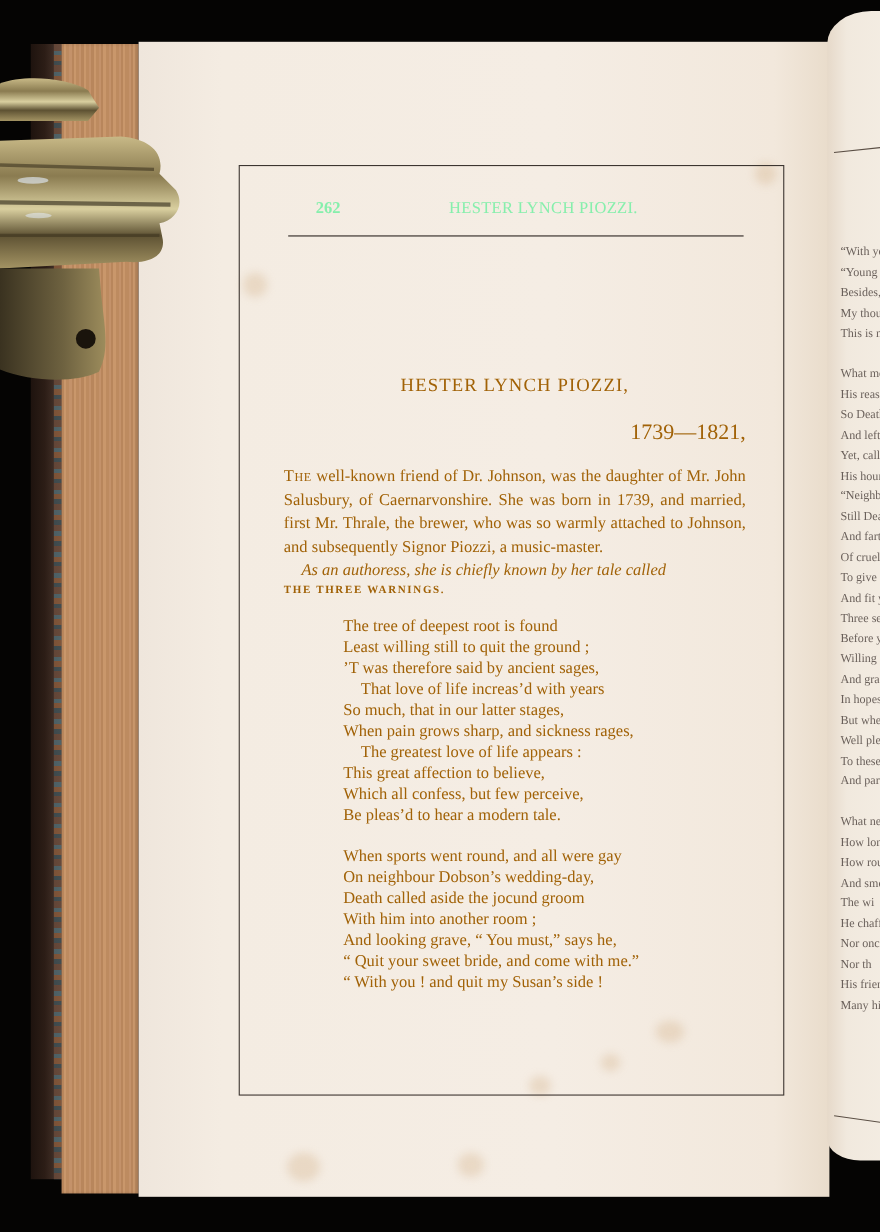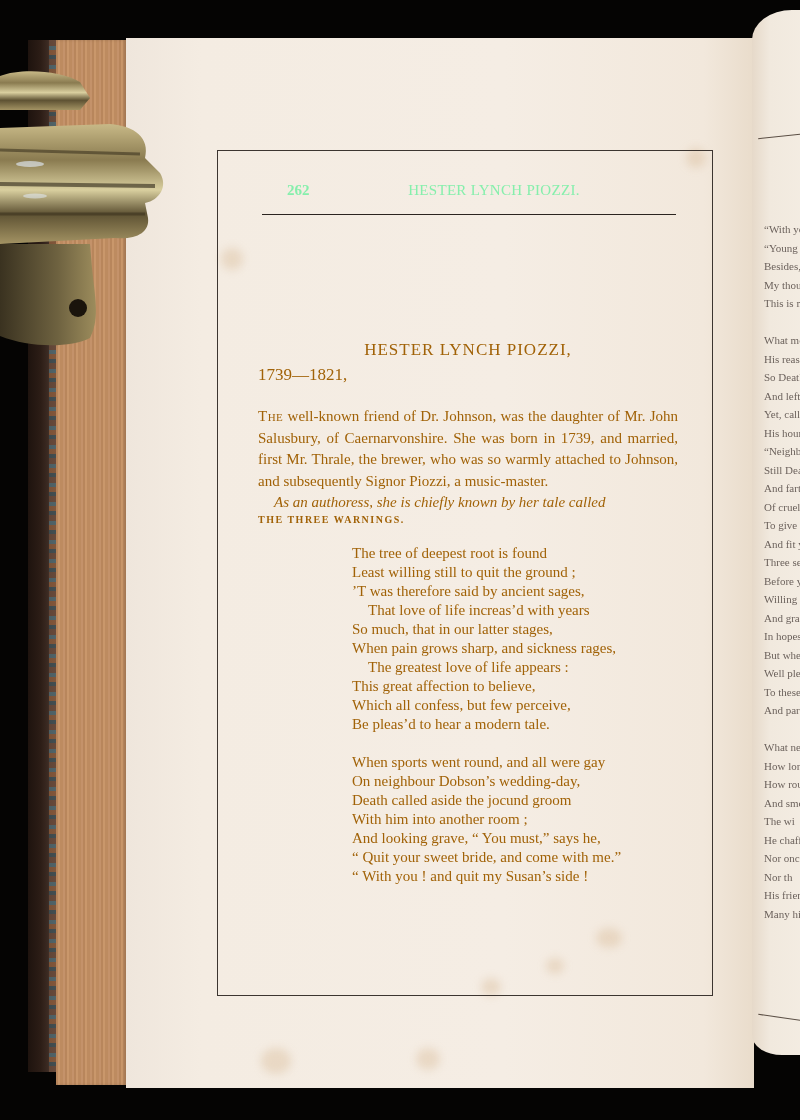--- a/index.html
+++ b/index.html
@@ -58,31 +58,31 @@
     .running-head .pageno { position:absolute; left:0; top:0; font-weight:bold; font-size:15px; }
     .running-head .title { position:absolute; left:0; right:0; top:0; text-align:center; font-size:15px; letter-spacing:.3px; }
     .head-rule { position:absolute; left:262px; top:214px; width:414px; border-top:1.5px solid #2b2420; }
     .content {
       position:absolute; left:258px; top:340px; width:420px;
       font-family:"Liberation Serif", serif; color:#a16207;
     }
     .heading {
       text-align:center; font-size:17px; letter-spacing:1px; margin:0 0 0 0; height:25px;
     }
-    .dates { text-align:left; font-size:17px; height:22px; }
+    .dates { text-align:right; font-size:20px; margin-top:17px; height:22px; }
     .para {
       font-size:15px; line-height:21.5px; text-align:justify; margin-top:19px;
     }
     .para .sc { font-variant:small-caps; letter-spacing:.5px; }
     .para2 { font-size:15px; line-height:21.5px; text-indent:16px; margin-top:0;font-style:italic; }
     .poem-title {
       text-align:left; font-size:10px; letter-spacing:1.5px; font-weight:bold; height:14px;
     }
     .stanza { margin-top:16px; padding-left:54px; font-size:15px; line-height:19px; }
-    .stanza .line { height:19px; white-space:nowrap;margin-left:40px; }
+    .stanza .line { height:19px; white-space:nowrap; }
     .stanza .line.indent { padding-left:16px; }
     .stanza2 { margin-top:19px; }
   </style>
 </head>
 <body>
 
 <div class="spine"></div>
 <div class="page-edge"></div>
 
 <div class="page">

